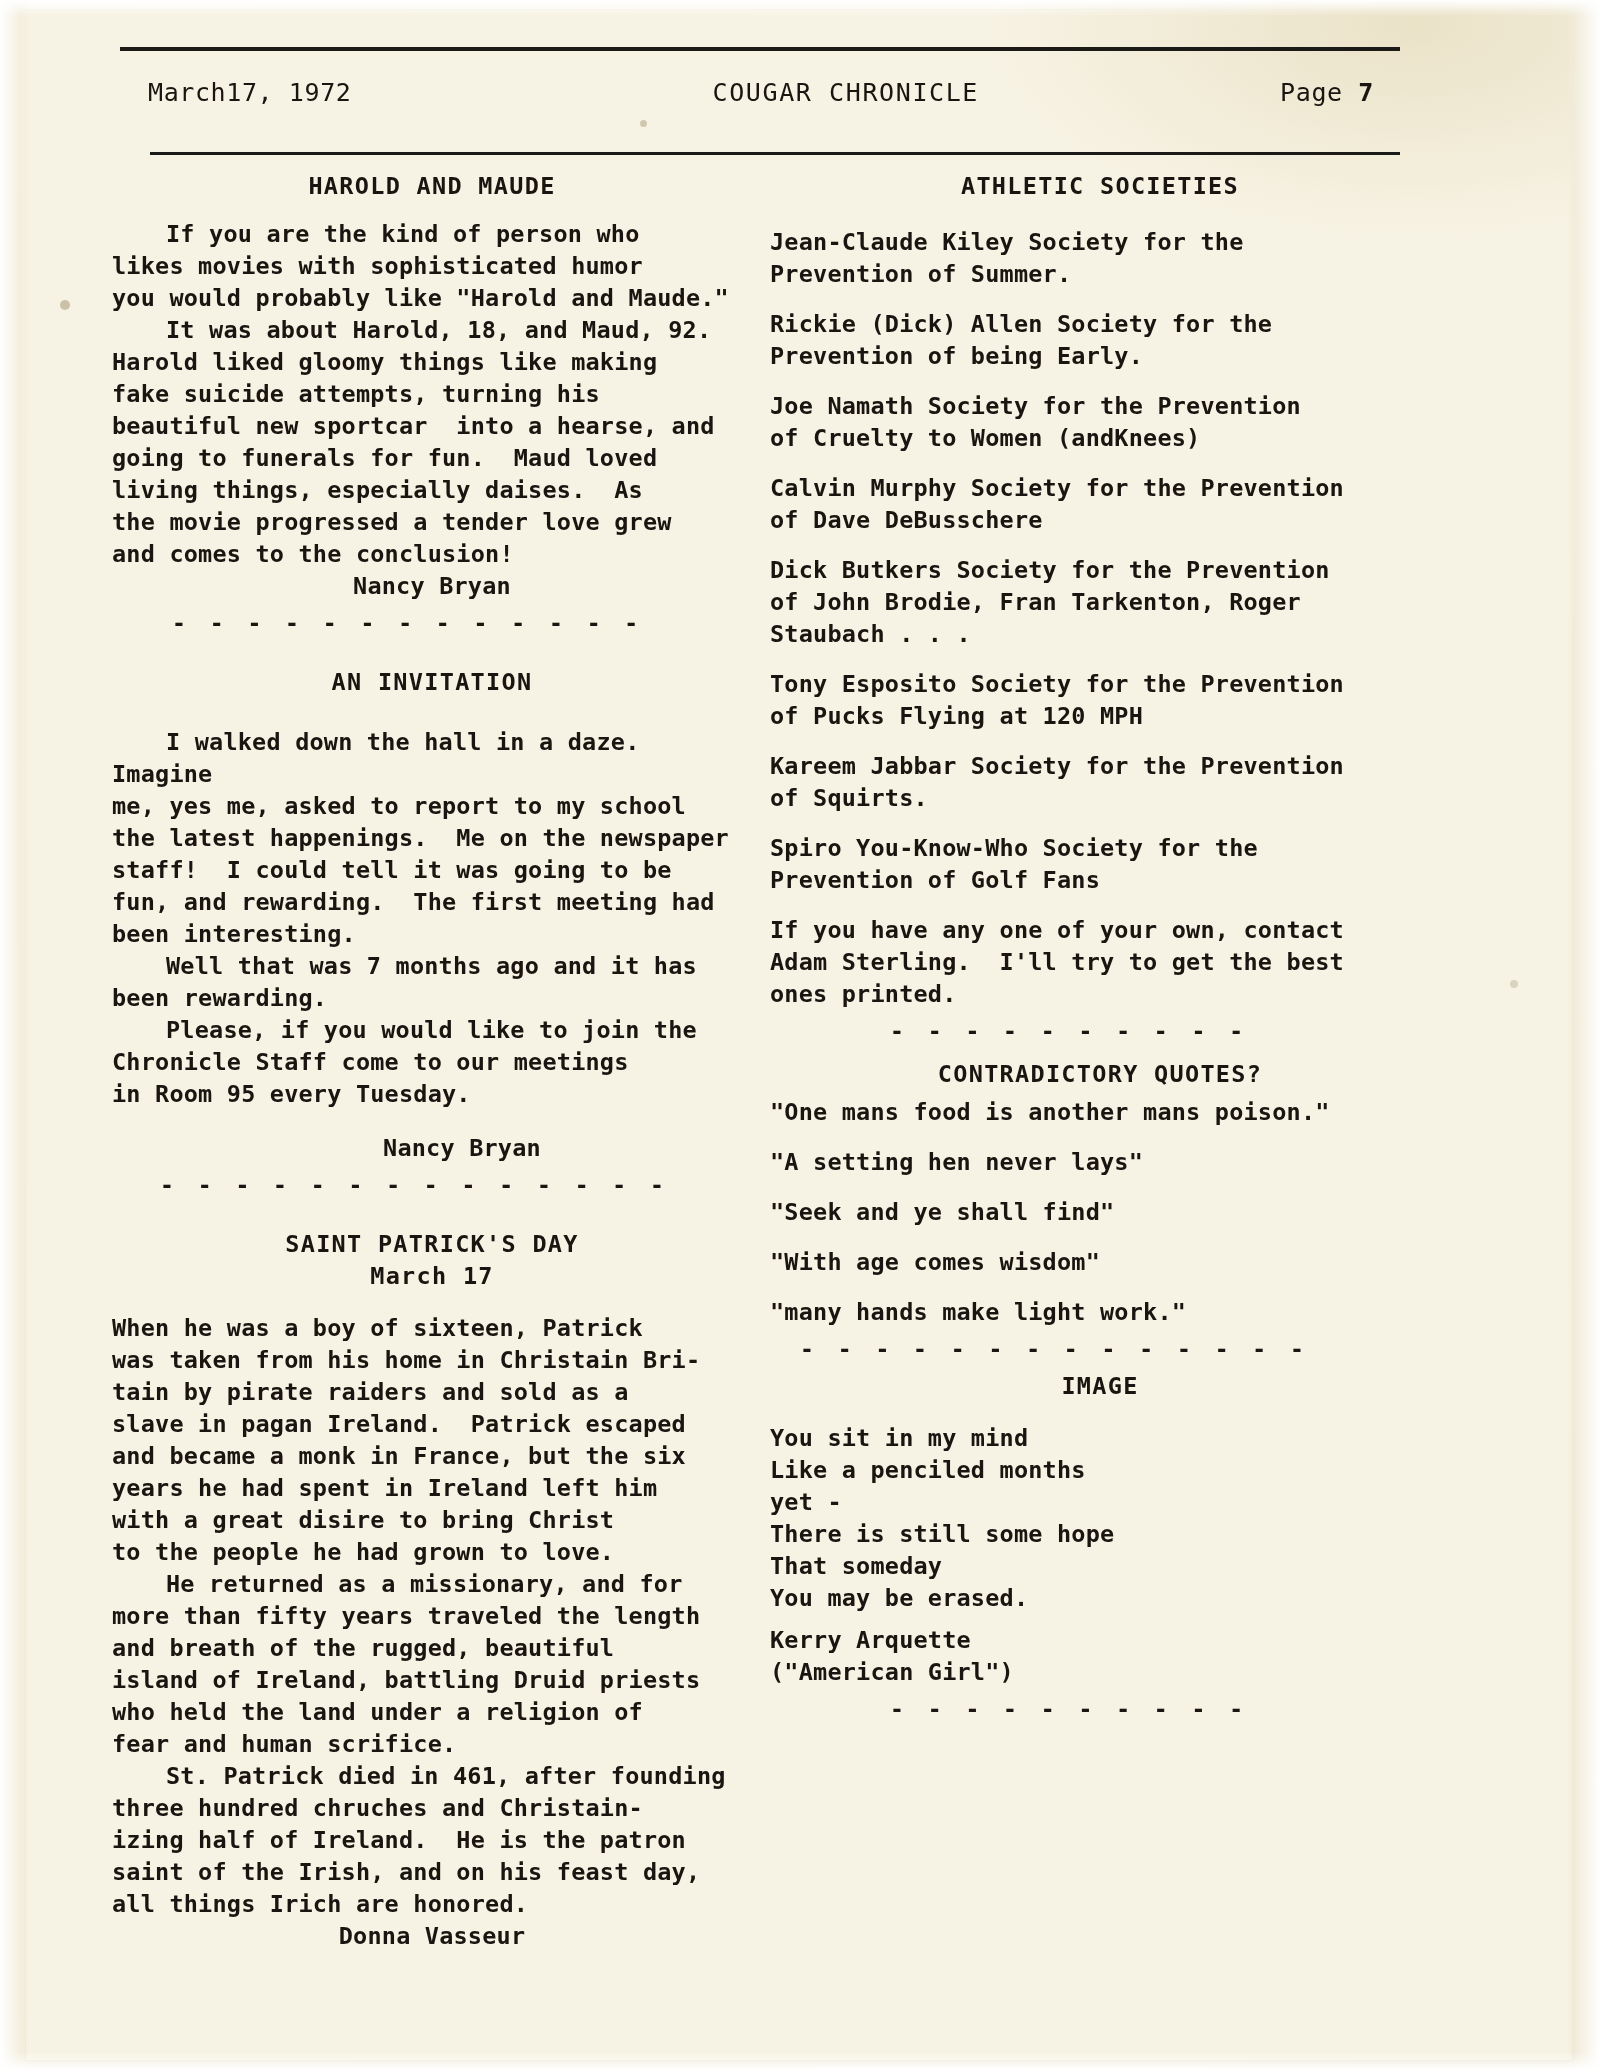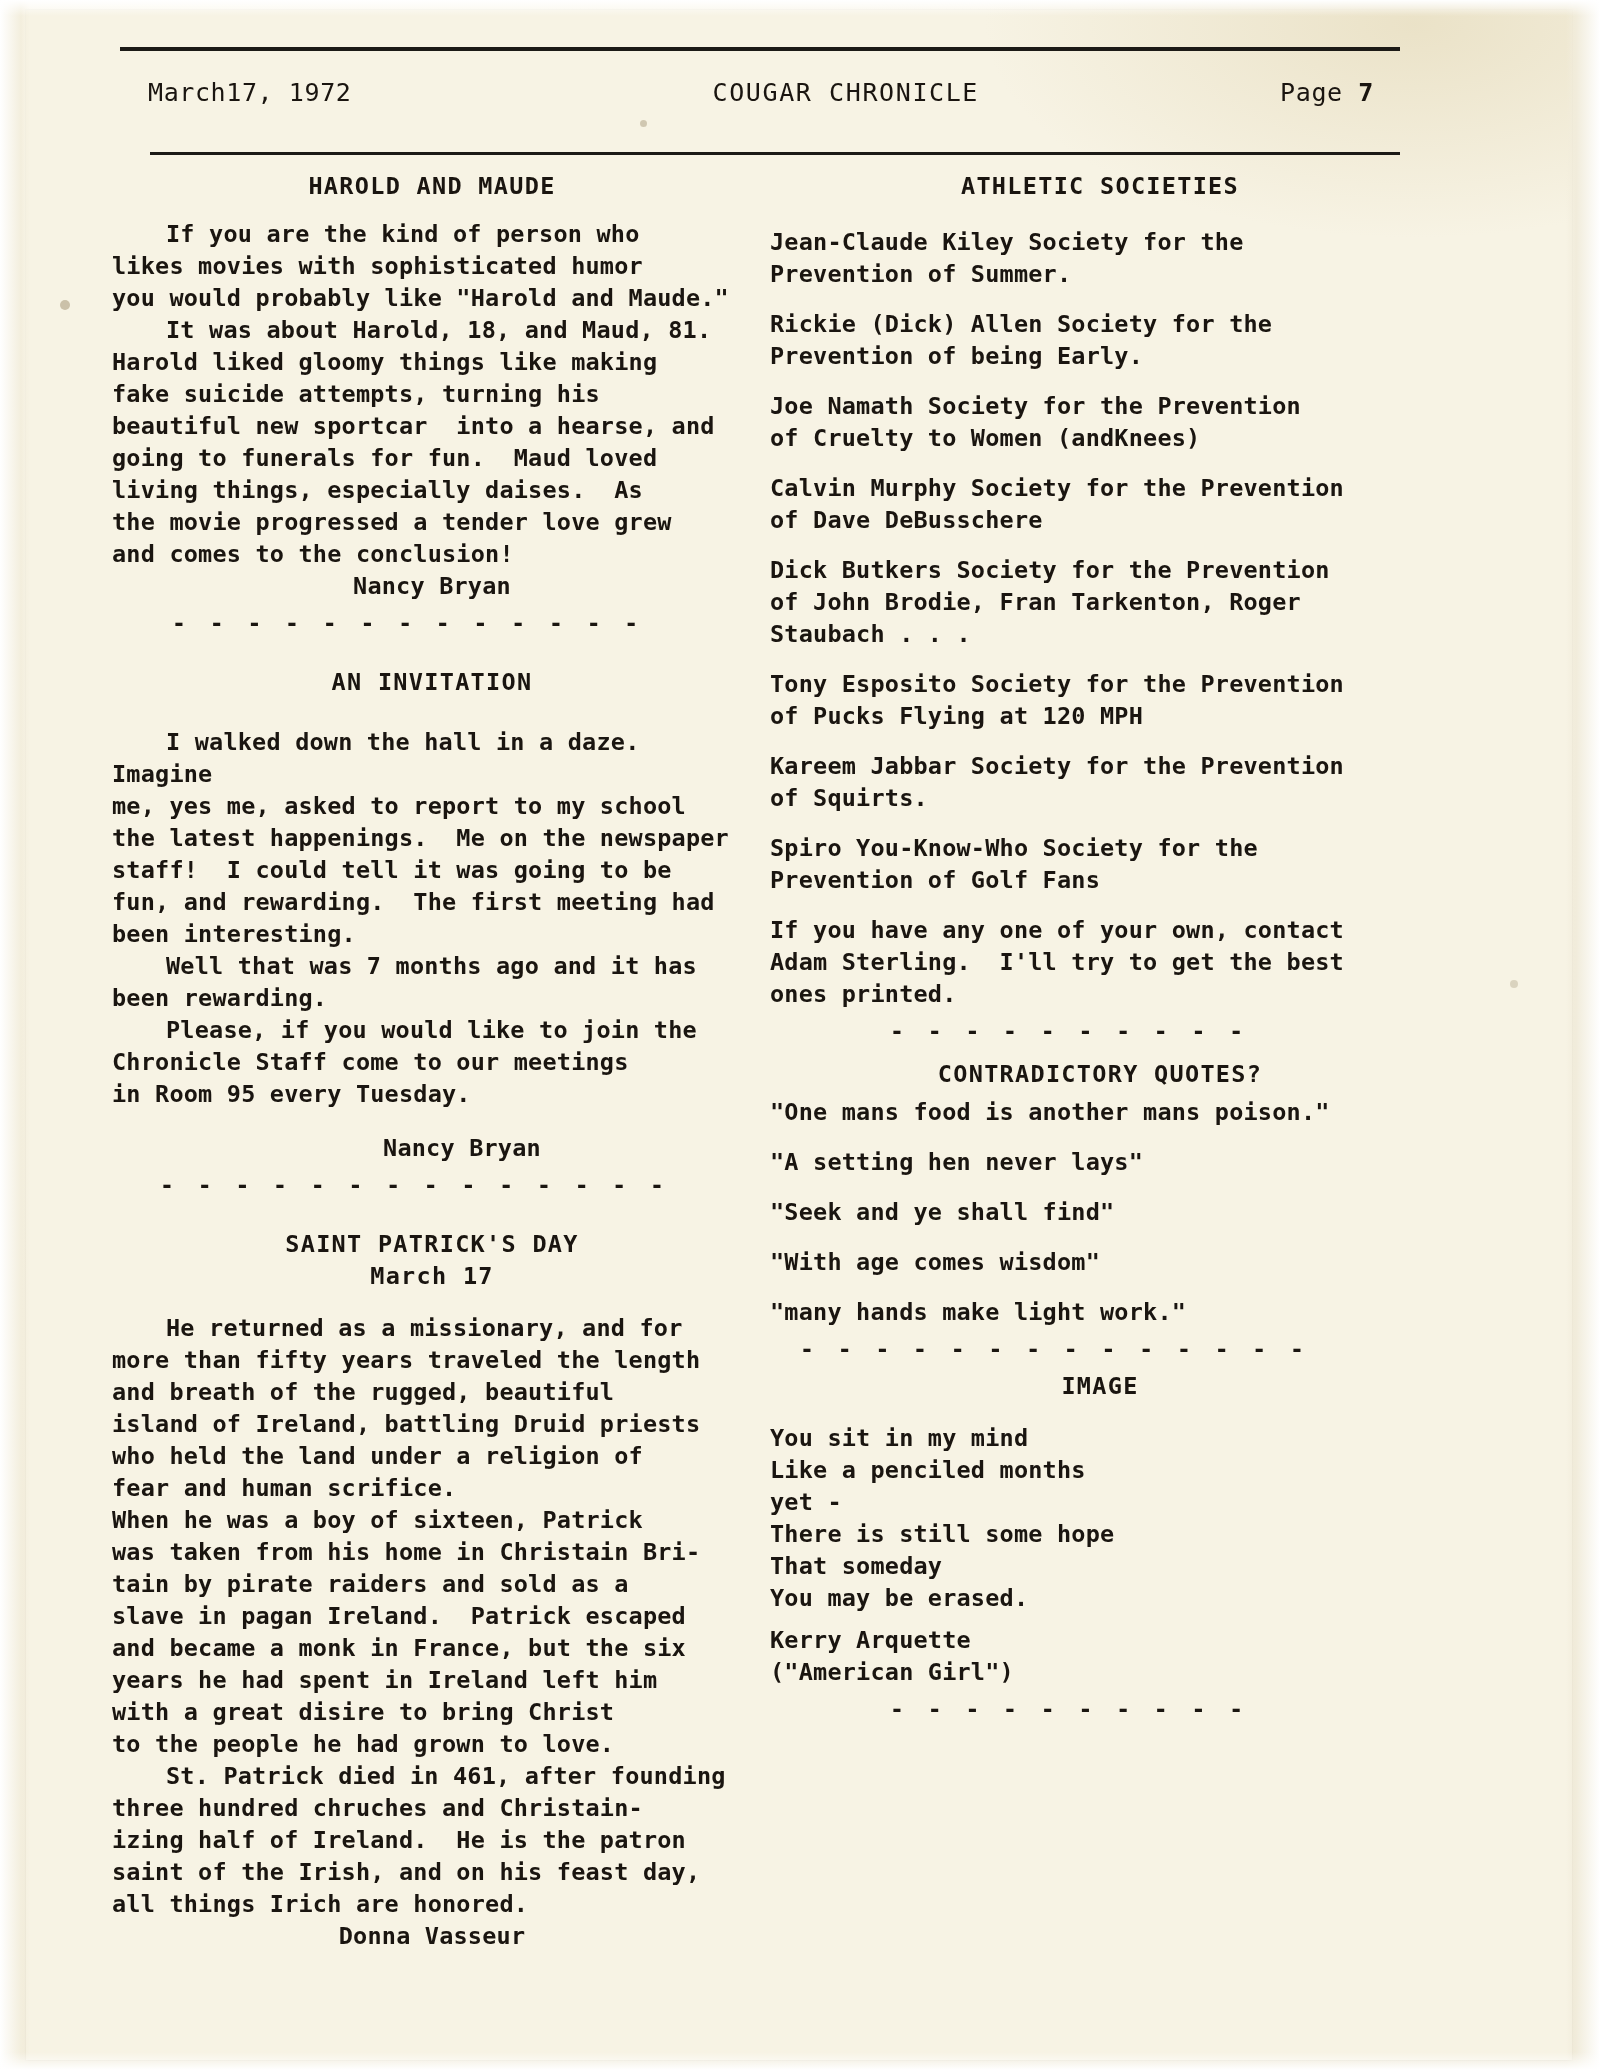--- a/index.html
+++ b/index.html
@@ -175,21 +175,21 @@
 
   <div class="columns">
 
     <div class="col col-left">
 
       <div class="head">HAROLD AND MAUDE</div>
       <div class="sp10"></div>
       <p class="para indent">If you are the kind of person who
 likes movies with sophisticated humor
 you would probably like "Harold and Maude."</p>
-      <p class="para indent">It was about Harold, 18, and Maud, 81.
+      <p class="para indent">It was about Harold, 18, and Maud, 92.
 Harold liked gloomy things like making
 fake suicide attempts, turning his
 beautiful new sportcar  into a hearse, and
 going to funerals for fun.  Maud loved
 living things, especially daises.  As
 the movie progressed a tender love grew
 and comes to the conclusion!</p>
       <p class="sig">Nancy Bryan</p>
       <div class="dashrule c1">- - - - - - - - - - - - -</div>
 
@@ -208,34 +208,34 @@
 Chronicle Staff come to our meetings
 in Room 95 every Tuesday.</p>
       <div class="sp22"></div>
       <p class="sig offset">Nancy Bryan</p>
       <div class="dashrule c2">- - - - - - - - - - - - - -</div>
 
       <div class="sp22"></div>
       <div class="head tight">SAINT PATRICK'S DAY</div>
       <div class="head">March 17</div>
       <div class="sp14"></div>
-      <p class="para indent">He returned as a missionary, and for
-more than fifty years traveled the length
-and breath of the rugged, beautiful
-island of Ireland, battling Druid priests
-who held the land under a religion of
-fear and human scrifice.</p>
       <p class="para">When he was a boy of sixteen, Patrick
 was taken from his home in Christain Bri-
 tain by pirate raiders and sold as a
 slave in pagan Ireland.  Patrick escaped
 and became a monk in France, but the six
 years he had spent in Ireland left him
 with a great disire to bring Christ
 to the people he had grown to love.</p>
+      <p class="para indent">He returned as a missionary, and for
+more than fifty years traveled the length
+and breath of the rugged, beautiful
+island of Ireland, battling Druid priests
+who held the land under a religion of
+fear and human scrifice.</p>
       <p class="para indent">St. Patrick died in 461, after founding
 three hundred chruches and Christain-
 izing half of Ireland.  He is the patron
 saint of the Irish, and on his feast day,
 all things Irich are honored.</p>
       <p class="sig">Donna Vasseur</p>
 
     </div>
 
     <div class="col col-right">

